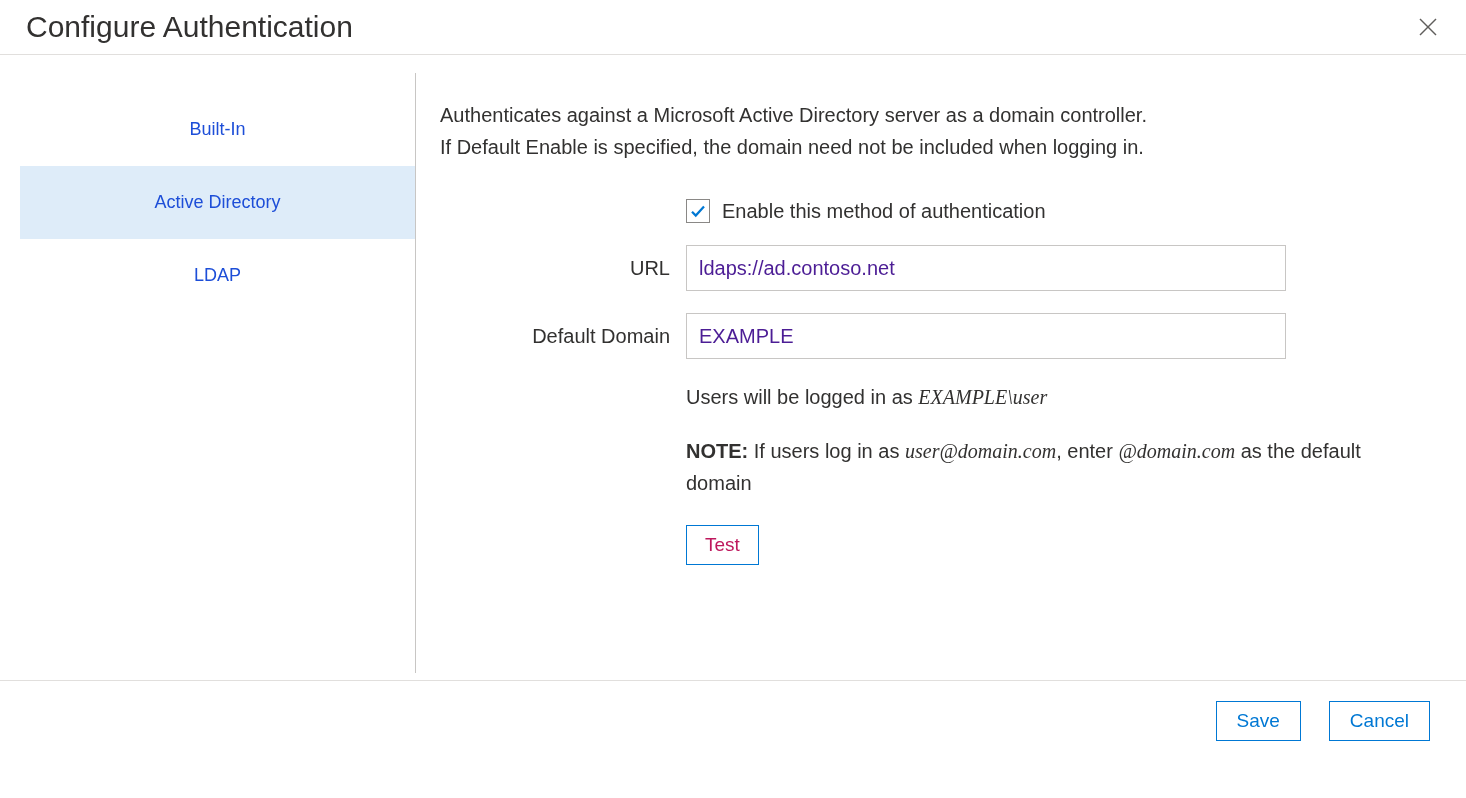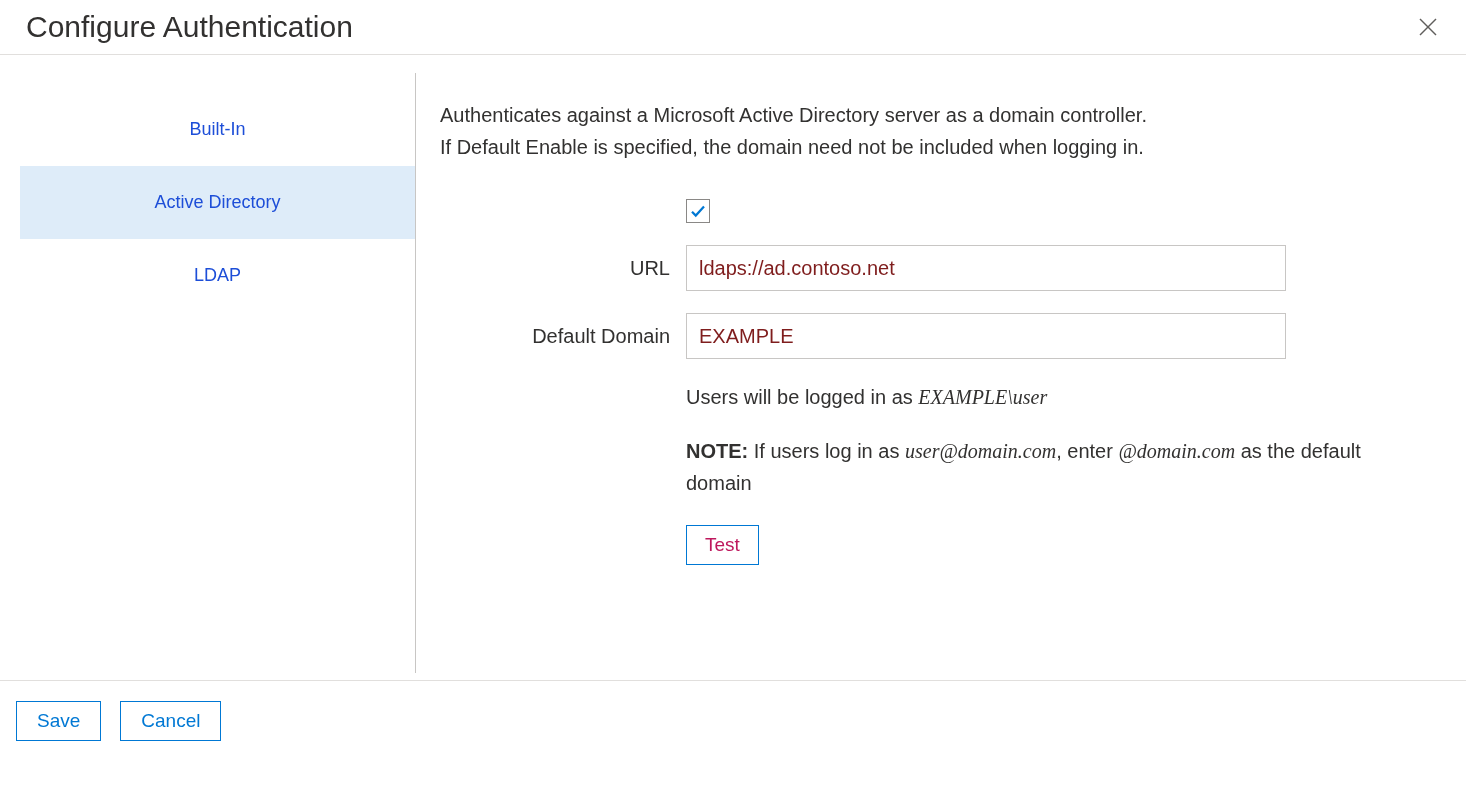--- a/index.html
+++ b/index.html
@@ -114,21 +114,21 @@
       font-size: 20px;
       cursor: pointer;
     }
     .text-input {
       width: 100%;
       height: 46px;
       border: 1px solid #c8c6c4;
       padding: 0 12px;
       font-size: 20px;
       font-family: inherit;
-      color: #7f1d1d;
+      color: #4c1d95;
       outline: none;
     }
     .helper-text {
       font-size: 20px;
       color: #323130;
       line-height: 1.6;
     }
     .helper-row {
       display: flex;
       margin-bottom: 20px;
@@ -153,22 +153,23 @@
       border: 1px solid #0078d4;
       background: #ffffff;
       color: #be185d;
       font-size: 19px;
       padding: 8px 18px;
       cursor: pointer;
       font-family: inherit;
     }
     .dialog-footer {
       display: flex;
-      gap: 19px;
-      padding: 20px 16px;
+      justify-content: flex-end;
+      gap: 28px;
+      padding: 20px 36px;
     }
     .footer-btn {
       border: 1px solid #0078d4;
       background: #ffffff;
       color: #0078d4;
       font-size: 19px;
       padding: 8px 20px;
       cursor: pointer;
       font-family: inherit;
     }
@@ -209,20 +210,21 @@
     </div>
 
     <div class="form-row">
       <div class="form-label"></div>
       <div class="form-field checkbox-wrap">
         <div class="checkbox">
           <svg viewBox="0 0 24 24" fill="none" stroke-width="3">
             <polyline points="4,13 9,18 20,6"></polyline>
           </svg>
         </div>
+        <span class="checkbox-label">Enable this method of authentication</span>
       </div>
     </div>
 
     <div class="form-row">
       <div class="form-label">URL</div>
       <div class="form-field">
         <input type="text" class="text-input" value="ldaps://ad.contoso.net" style="">
       </div>
     </div>
 

